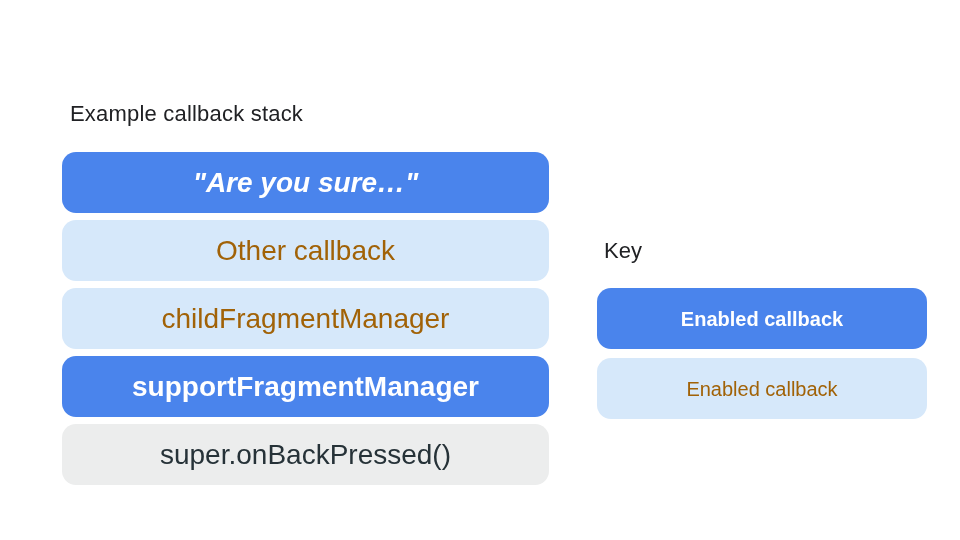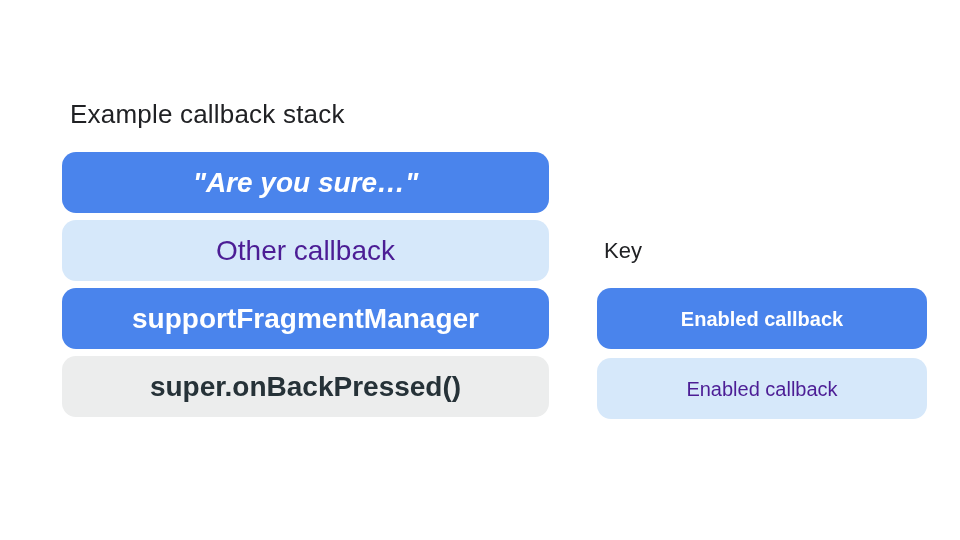--- a/index.html
+++ b/index.html
@@ -8,21 +8,21 @@
     width: 960px; height: 540px;
     background: #ffffff;
     font-family: "Liberation Sans", sans-serif;
     position: relative;
     overflow: hidden;
   }
 
   .diagram-title {
     position: absolute;
     left: 70px; top: 98px;
-    font-size: 26px;
+    font-size: 22px;
     font-weight: 500;
     letter-spacing: 0.2px;
     color: #202124;
     line-height: 32px;
   }
 
   .stack {
     position: absolute;
     left: 62px; top: 152px;
     width: 487px;
@@ -62,38 +62,39 @@
     border-radius: 14px;
     display: flex;
     align-items: center;
     justify-content: center;
     font-size: 20px;
     line-height: 1;
     white-space: pre;
   }
 
   .enabled  { background: #4A84EC; color: #ffffff; font-weight: 700; }
-  .disabled { background: #D6E8FA; color: #4c1d95; font-weight: 400; }
-  .system   { background: #ECEDED; color: #263238; font-weight: 700; }
+  .disabled { background: #D6E8FA; color: #a16207; font-weight: 400; }
+  .system   { background: #ECEDED; color: #263238; font-weight: 400; }
 
   .quote-italic { font-style: italic; font-weight: 700; }
 </style>
 </head>
 <body>
 
 <div class="diagram-title">Example callback stack</div>
 
 <div class="stack">
 
   <div class="box enabled">
     <span class="quote-italic">"Are you sure…"</span>
   </div>
 
   <div class="box disabled">Other callback</div>
 
+  <div class="box disabled">childFragmentManager</div>
 
   <div class="box enabled">supportFragmentManager</div>
 
   <div class="box system">super.onBackPressed()</div>
 
 </div>
 
 <div class="key-title">Key</div>
 
 <div class="key-stack">

